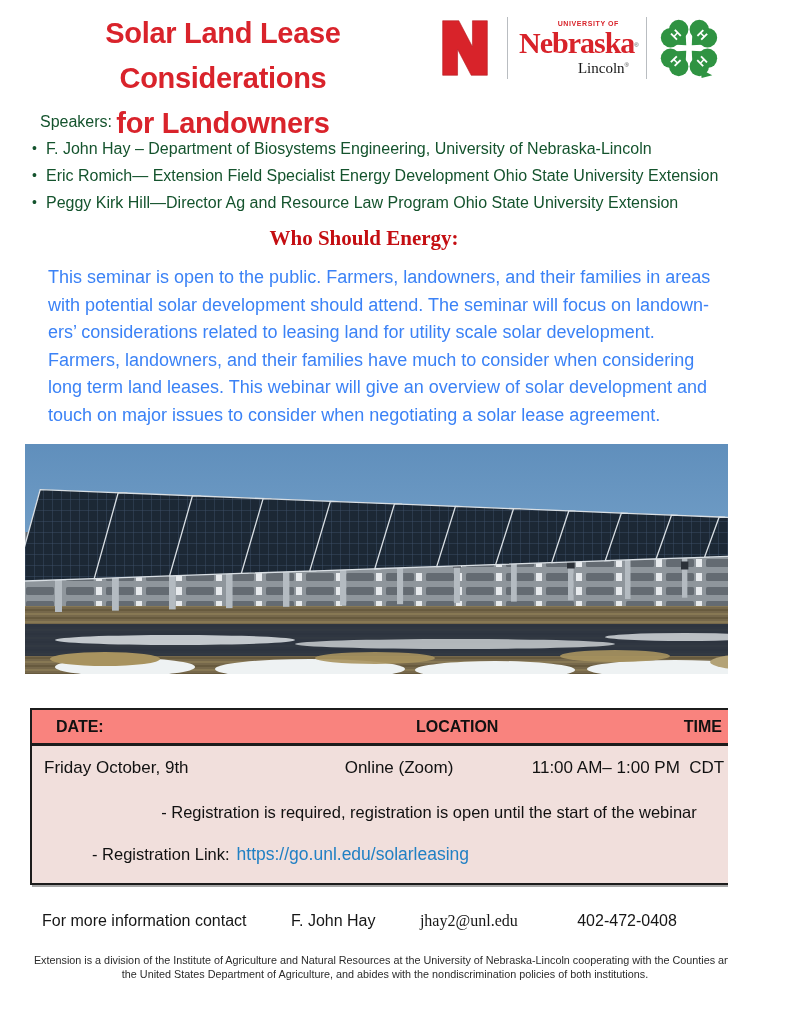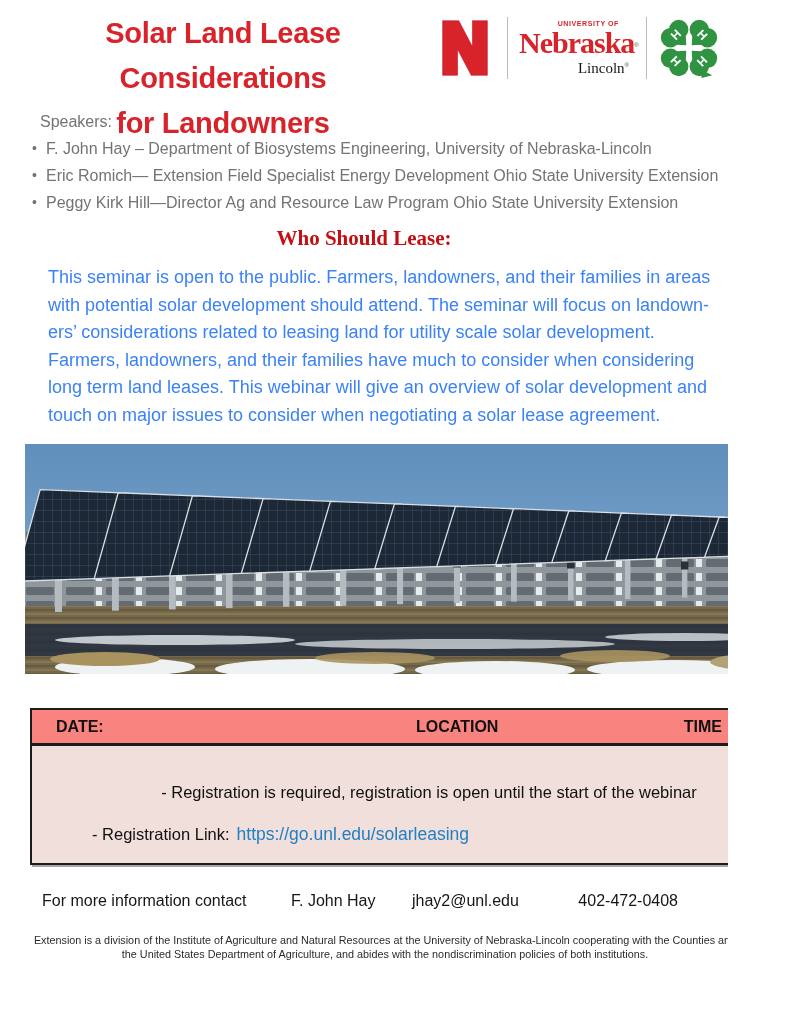--- a/index.html
+++ b/index.html
@@ -25,21 +25,21 @@
   .nebraska-line{white-space:nowrap;}
   .nebraska{font-family:"Liberation Serif","DejaVu Serif",serif;font-weight:bold;
             font-size:30px;color:var(--brand_red);letter-spacing:-1px;}
   .lincoln-line{text-align:right;padding-right:6px;margin-top:2px;}
   .lincoln{font-family:"Liberation Serif","DejaVu Serif",serif;font-size:15px;color:#151515;}
   .reg{font-size:6px;color:#444;vertical-align:super;}
   .clover{width:62px;height:66px;flex:none;}
   .clover-h{font-family:"Liberation Sans",sans-serif;font-weight:bold;font-size:12.5px;fill:#fff;}
 
   
-  .speakers{margin:13px 0 0 34px;font-size:16px;color:#737373;}
+  .speakers{margin:13px 0 0 34px;font-size:16px;color:#14532d;}
   .speakers-label{margin-left:6px;}
   .speakers-list{list-style:none;margin-top:7px;}
   .speaker{display:flex;margin-top:8px;line-height:19px;}
   .bullet{width:14px;flex:none;margin-left:-2px;font-size:14px;}
   .speaker-text{flex:1;}
 
   
   .who-heading{margin-top:14px;text-align:center;font-family:"Liberation Serif","DejaVu Serif",serif;
                font-size:21px;font-weight:bold;color:var(--heading_red);}
 
@@ -64,21 +64,21 @@
   .sched-row .c1{padding-left:12px;}
   .sched-row .c2{text-align:center;}
   .sched-row .c3{padding-left:30px;white-space:pre;}
   .reg-note{margin:25px 0 0 60px;font-size:16.5px;color:#111;text-align:center;}
   .reg-link-line{margin:22px 0 0 60px;font-size:16.5px;color:#111;}
   .reg-link{color:var(--link_blue);text-decoration:none;margin-left:7px;font-size:17.5px;}
 
   
   .contact{margin:27px 0 0 42px;font-size:16px;color:#161616;white-space:nowrap;}
   .contact-name{margin-left:40px;}
-  .contact-email{margin-left:32px;}
+  .contact-email{margin-left:40px;font-family:Liberation Serif, serif;}
   .contact-phone{margin-left:55px;}
 
   
   .footnote{margin:24px auto 16px;width:770px;text-align:center;font-size:10.8px;
             line-height:13.5px;color:#2b2b2b;white-space:pre-line;}
 </style>
 </head>
 <body>
 
 <div class="page">
@@ -142,21 +142,21 @@
         <span class="bullet">•</span>
         <span class="speaker-text">Eric Romich— Extension Field Specialist Energy Development Ohio State University Extension</span>
       </li>
       <li class="speaker">
         <span class="bullet">•</span>
         <span class="speaker-text">Peggy Kirk Hill—Director Ag and Resource Law Program Ohio State University Extension</span>
       </li>
     </ul>
   </section>
 
-  <h2 class="who-heading">Who Should Lease:</h2>
+  <h2 class="who-heading">Who Should Energy:</h2>
 
   <p class="description">This seminar is open to the public. Farmers, landowners, and their families in areas
 with potential solar development should attend. The seminar will focus on landown-
 ers’ considerations related to leasing land for utility scale solar development.
 Farmers, landowners, and their families have much to consider when considering
 long term land leases.  This webinar will give an overview of solar development and
 touch on major issues to consider when negotiating a solar lease agreement.</p>
 
   <svg class="photo" viewBox="0 0 743 230" preserveAspectRatio="none">
     <defs>
@@ -233,20 +233,25 @@
       </g>
   </svg>
 
   <section class="schedule">
     <div class="sched-header">
       <div class="c1">DATE:</div>
       <div class="c2">LOCATION</div>
       <div class="c3">TIME</div>
     </div>
     <div class="sched-body">
+      <div class="sched-row">
+        <div class="c1">Friday October, 9th</div>
+        <div class="c2">Online (Zoom)</div>
+        <div class="c3">11:00 AM– 1:00 PM  CDT</div>
+      </div>
       <div class="reg-note">- Registration is required, registration is open until the start of the webinar</div>
       <div class="reg-link-line">
         <span>- Registration Link:</span><a class="reg-link" href="#">https://go.unl.edu/solarleasing</a>
       </div>
     </div>
   </section>
 
   <div class="contact">
     <span class="contact-label">For more information contact</span>
     <span class="contact-name">F. John Hay</span>

